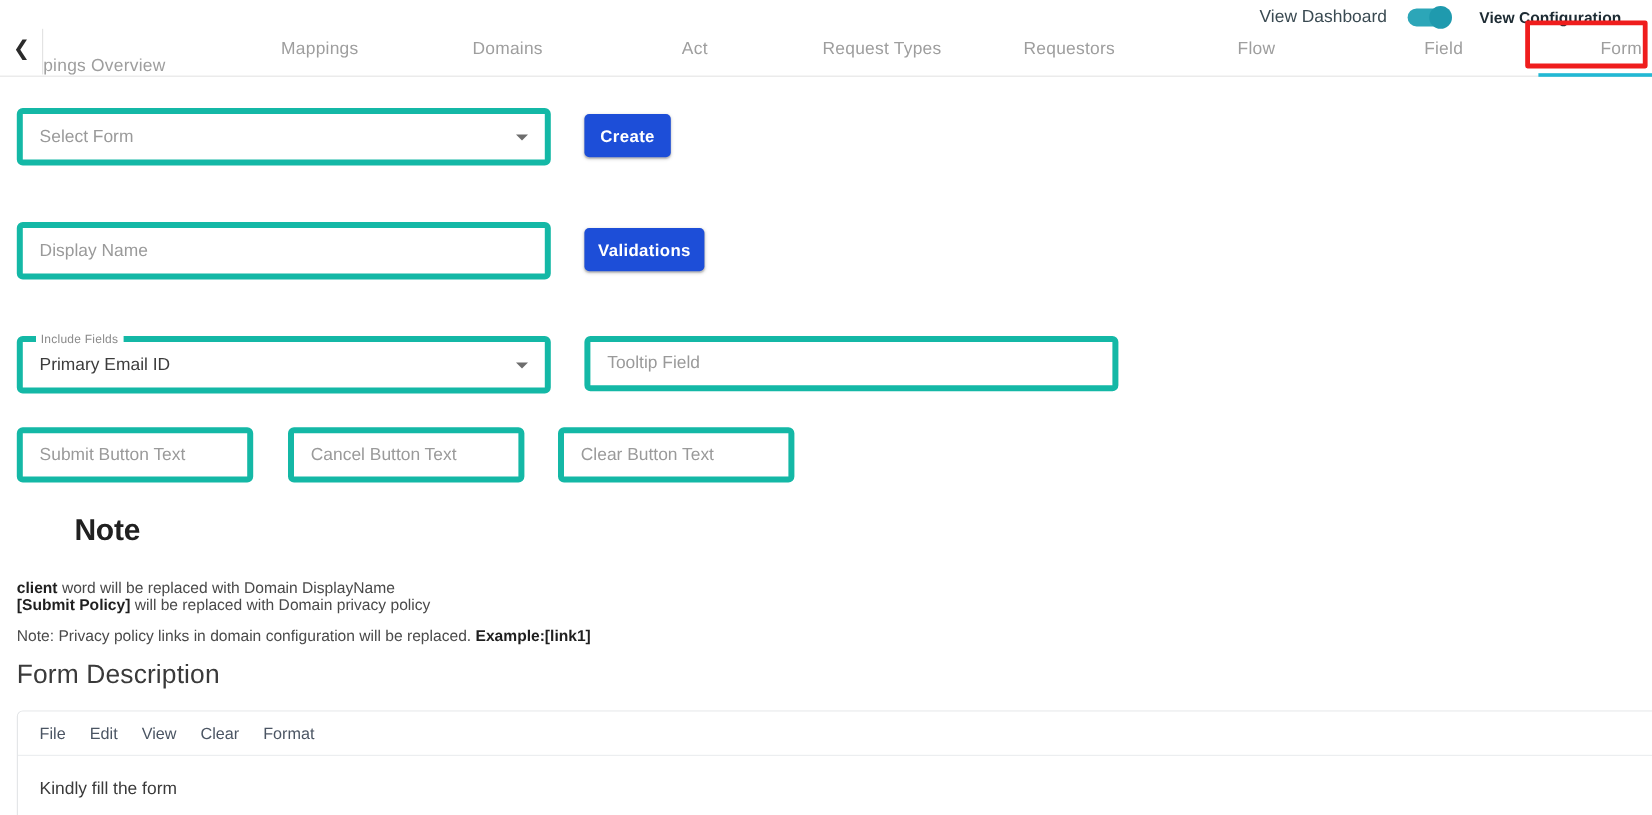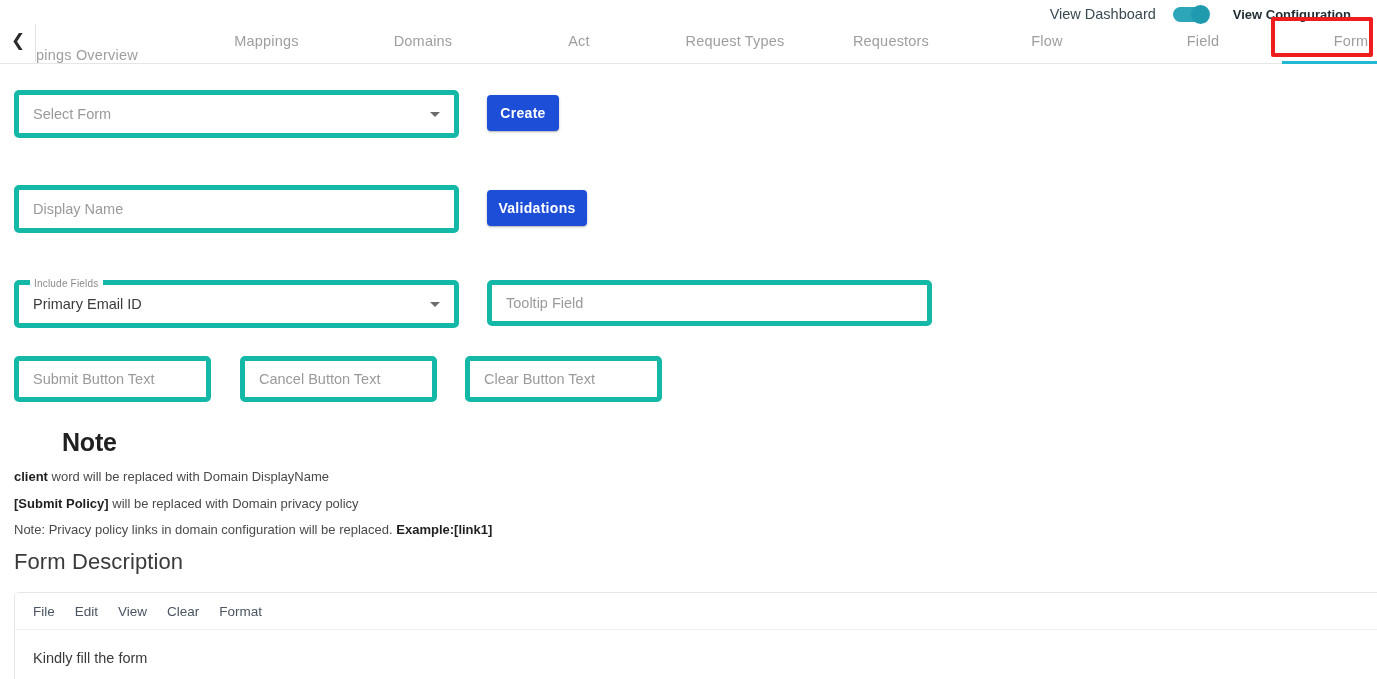--- a/index.html
+++ b/index.html
@@ -288,21 +288,21 @@
     <span class="ph">Submit Button Text</span>
   </div>
   <div class="mdc-field" style="left:240px; top:292px; width:197px; height:46px;">
     <span class="ph">Cancel Button Text</span>
   </div>
   <div class="mdc-field" style="left:465px; top:292px; width:197px; height:46px;">
     <span class="ph">Clear Button Text</span>
   </div>
 
   <div class="note-title">Note</div>
-  <div class="note-line" style="top:405px;text-align:right;">
+  <div class="note-line" style="top:418px;text-align:right;">
     <b>client</b><span> word will be replaced with Domain DisplayName</span>
   </div>
   <div class="note-line" style="top:432px;">
     <b>[Submit Policy]</b><span> will be replaced with Domain privacy policy</span>
   </div>
   <div class="note-line" style="top:458px;">
     <span>Note: Privacy policy links in domain configuration will be replaced. </span><b>Example:[link1]</b>
   </div>
 
   <div class="fd-title">Form Description</div>

